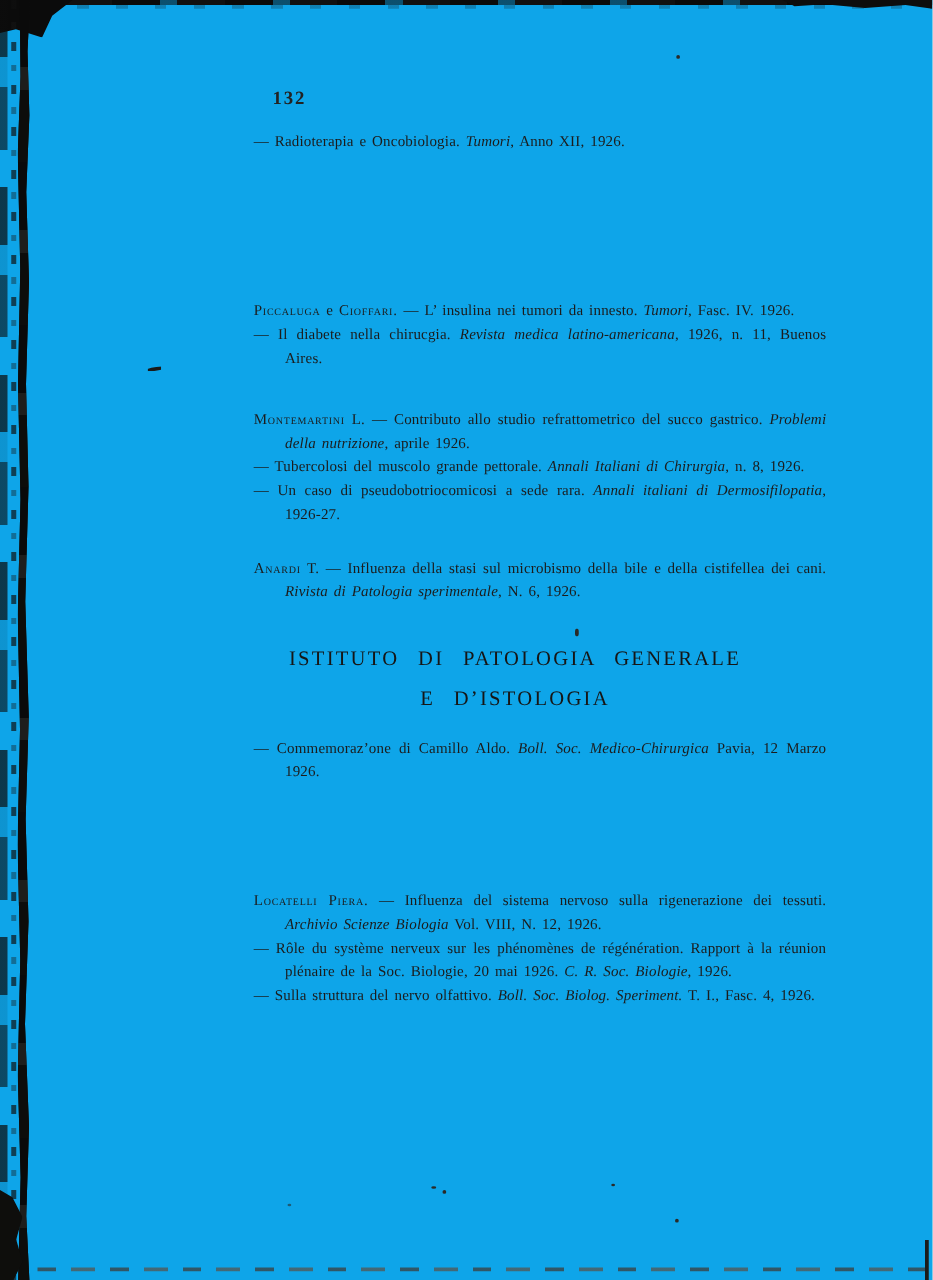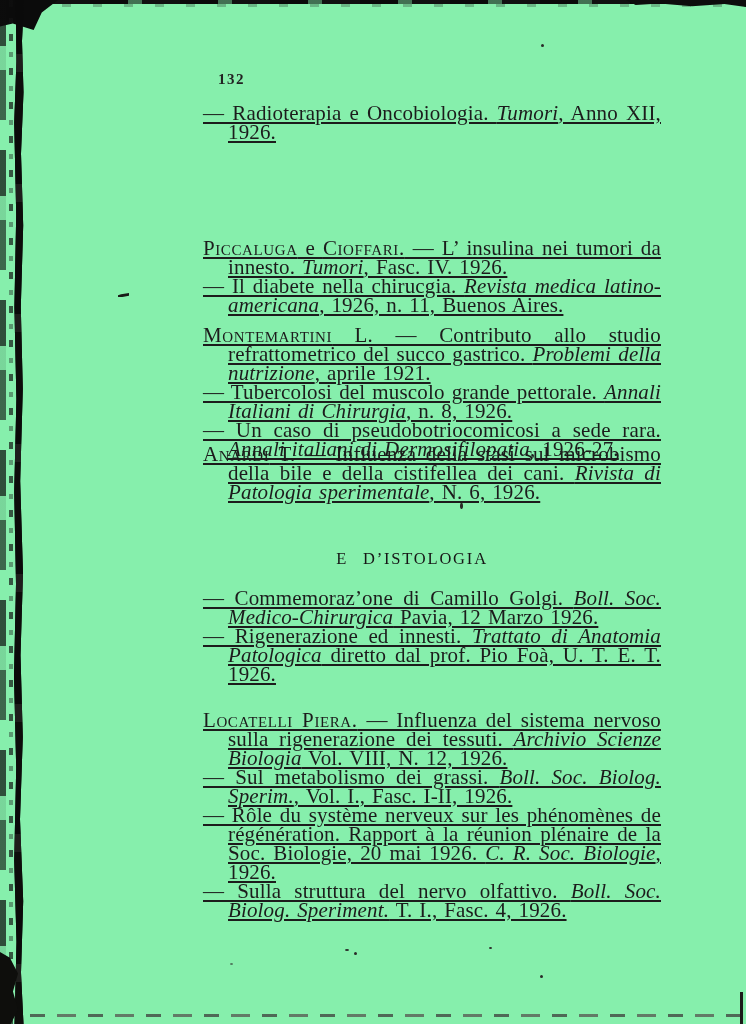--- a/index.html
+++ b/index.html
@@ -1,19 +1,19 @@
 <!DOCTYPE html>
 <html><head>
 <meta charset="utf-8">
 <style>
   html,body{margin:0;padding:0;background:#e8e8e4;}
   #scan-page{
     position:relative;
     width:746px;height:1024px;
-    background:#86efac;
+    background:#0ea5e9;
     overflow:hidden;
     font-family:"Liberation Serif","DejaVu Serif",serif;
     color:#1c1c1c;
   }
 
   
   .top-edge{
     position:absolute;left:0;top:0;width:746px;height:4px;
     background:
       repeating-linear-gradient(90deg,#0a0a0a 0 38px,rgba(10,10,10,.55) 38px 52px,#111 52px 90px);
@@ -69,21 +69,21 @@
   
   .column{
     position:absolute;left:203px;top:0;width:458px;height:1024px;
   }
   .page-number{
     position:absolute;left:15px;top:71px;
     font-size:15px;letter-spacing:1.5px;font-weight:bold;color:#222;
   }
   .bib-group{
     position:absolute;left:0;width:458px;
-    font-size:21px;line-height:19px;letter-spacing:.15px;word-spacing:1.5px;text-decoration:underline;
+    font-size:12px;line-height:19px;letter-spacing:.15px;word-spacing:1.5px;
   }
   .g0{top:104px}.g1{top:239px}.g2{top:326px}.g3{top:445px}.g4{top:589px}.g5{top:711px}
   .bib-entry{
     margin:0;padding-left:25px;text-indent:-25px;text-align:justify;
   }
   .seg-italic{font-style:italic;}
   .seg-sc{font-variant:small-caps;letter-spacing:.6px;}
   .section-heading{
     position:absolute;left:0;width:418px;text-align:center;
     font-size:16.5px;color:#161616;letter-spacing:1.8px;word-spacing:9px;
@@ -120,35 +120,34 @@
 
     <div>
         <div class="bib-group g0">
           <p class="bib-entry"><span class="seg-normal">— Radioterapia e Oncobiologia. </span><span class="seg-italic">Tumori</span><span class="seg-normal">, Anno XII, 1926.</span></p>
         </div>
         <div class="bib-group g1">
           <p class="bib-entry"><span class="seg-sc">Piccaluga</span><span class="seg-normal"> e </span><span class="seg-sc">Cioffari.</span><span class="seg-normal"> — L’ insulina nei tumori da innesto. </span><span class="seg-italic">Tumori</span><span class="seg-normal">, Fasc. IV. 1926.</span></p>
           <p class="bib-entry"><span class="seg-normal">— Il diabete nella chirucgia. </span><span class="seg-italic">Revista medica latino-americana</span><span class="seg-normal">, 1926, n. 11, Buenos Aires.</span></p>
         </div>
         <div class="bib-group g2">
-          <p class="bib-entry"><span class="seg-sc">Montemartini</span><span class="seg-normal"> L. — Contributo allo studio refrattometrico del succo gastrico. </span><span class="seg-italic">Problemi della nutrizione</span><span class="seg-normal">, aprile 1921.</span></p>
+          <p class="bib-entry"><span class="seg-sc">Montemartini</span><span class="seg-normal"> L. — Contributo allo studio refrattometrico del succo gastrico. </span><span class="seg-italic">Problemi della nutrizione</span><span class="seg-normal">, aprile 1926.</span></p>
           <p class="bib-entry"><span class="seg-normal">— Tubercolosi del muscolo grande pettorale. </span><span class="seg-italic">Annali Italiani di Chirurgia</span><span class="seg-normal">, n. 8, 1926.</span></p>
           <p class="bib-entry"><span class="seg-normal">— Un caso di pseudobotriocomicosi a sede rara. </span><span class="seg-italic">Annali italiani di Dermosifilopatia</span><span class="seg-normal">, 1926-27.</span></p>
         </div>
         <div class="bib-group g3">
           <p class="bib-entry"><span class="seg-sc">Anardi</span><span class="seg-normal"> T. — Influenza della stasi sul microbismo della bile e della cistifellea dei cani. </span><span class="seg-italic">Rivista di Patologia sperimentale</span><span class="seg-normal">, N. 6, 1926.</span></p>
         </div>
         <div class="bib-group g4">
-          <p class="bib-entry"><span class="seg-normal">— Commemoraz’one di Camillo Golgi. </span><span class="seg-italic">Boll. Soc. Medico-Chirurgica</span><span class="seg-normal"> Pavia, 12 Marzo 1926.</span></p>
-          <p class="bib-entry"><span class="seg-normal">— Rigenerazione ed innesti. </span><span class="seg-italic">Trattato di Anatomia Patologica</span><span class="seg-normal"> diretto dal prof. Pio Foà, U. T. E. T. 1926.</span></p>
+          <p class="bib-entry"><span class="seg-normal">— Commemoraz’one di Camillo Aldo. </span><span class="seg-italic">Boll. Soc. Medico-Chirurgica</span><span class="seg-normal"> Pavia, 12 Marzo 1926.</span></p>
         </div>
         <div class="bib-group g5">
           <p class="bib-entry"><span class="seg-sc">Locatelli Piera.</span><span class="seg-normal"> — Influenza del sistema nervoso sulla rigenerazione dei tessuti. </span><span class="seg-italic">Archivio Scienze Biologia</span><span class="seg-normal"> Vol. VIII, N. 12, 1926.</span></p>
-          <p class="bib-entry"><span class="seg-normal">— Sul metabolismo dei grassi. </span><span class="seg-italic">Boll. Soc. Biolog. Sperim.</span><span class="seg-normal">, Vol. I., Fasc. I-II, 1926.</span></p>
           <p class="bib-entry"><span class="seg-normal">— Rôle du système nerveux sur les phénomènes de régénération. Rapport à la réunion plénaire de la Soc. Biologie, 20 mai 1926. </span><span class="seg-italic">C. R. Soc. Biologie</span><span class="seg-normal">, 1926.</span></p>
           <p class="bib-entry"><span class="seg-normal">— Sulla struttura del nervo olfattivo. </span><span class="seg-italic">Boll. Soc. Biolog. Speriment.</span><span class="seg-normal"> T. I., Fasc. 4, 1926.</span></p>
         </div>
       </div>
 
+    <div class="section-heading heading-line1">ISTITUTO DI PATOLOGIA GENERALE</div>
     <div class="section-heading heading-line2">E D’ISTOLOGIA</div>
   </div>
 
 </div>
 
 </body></html>

